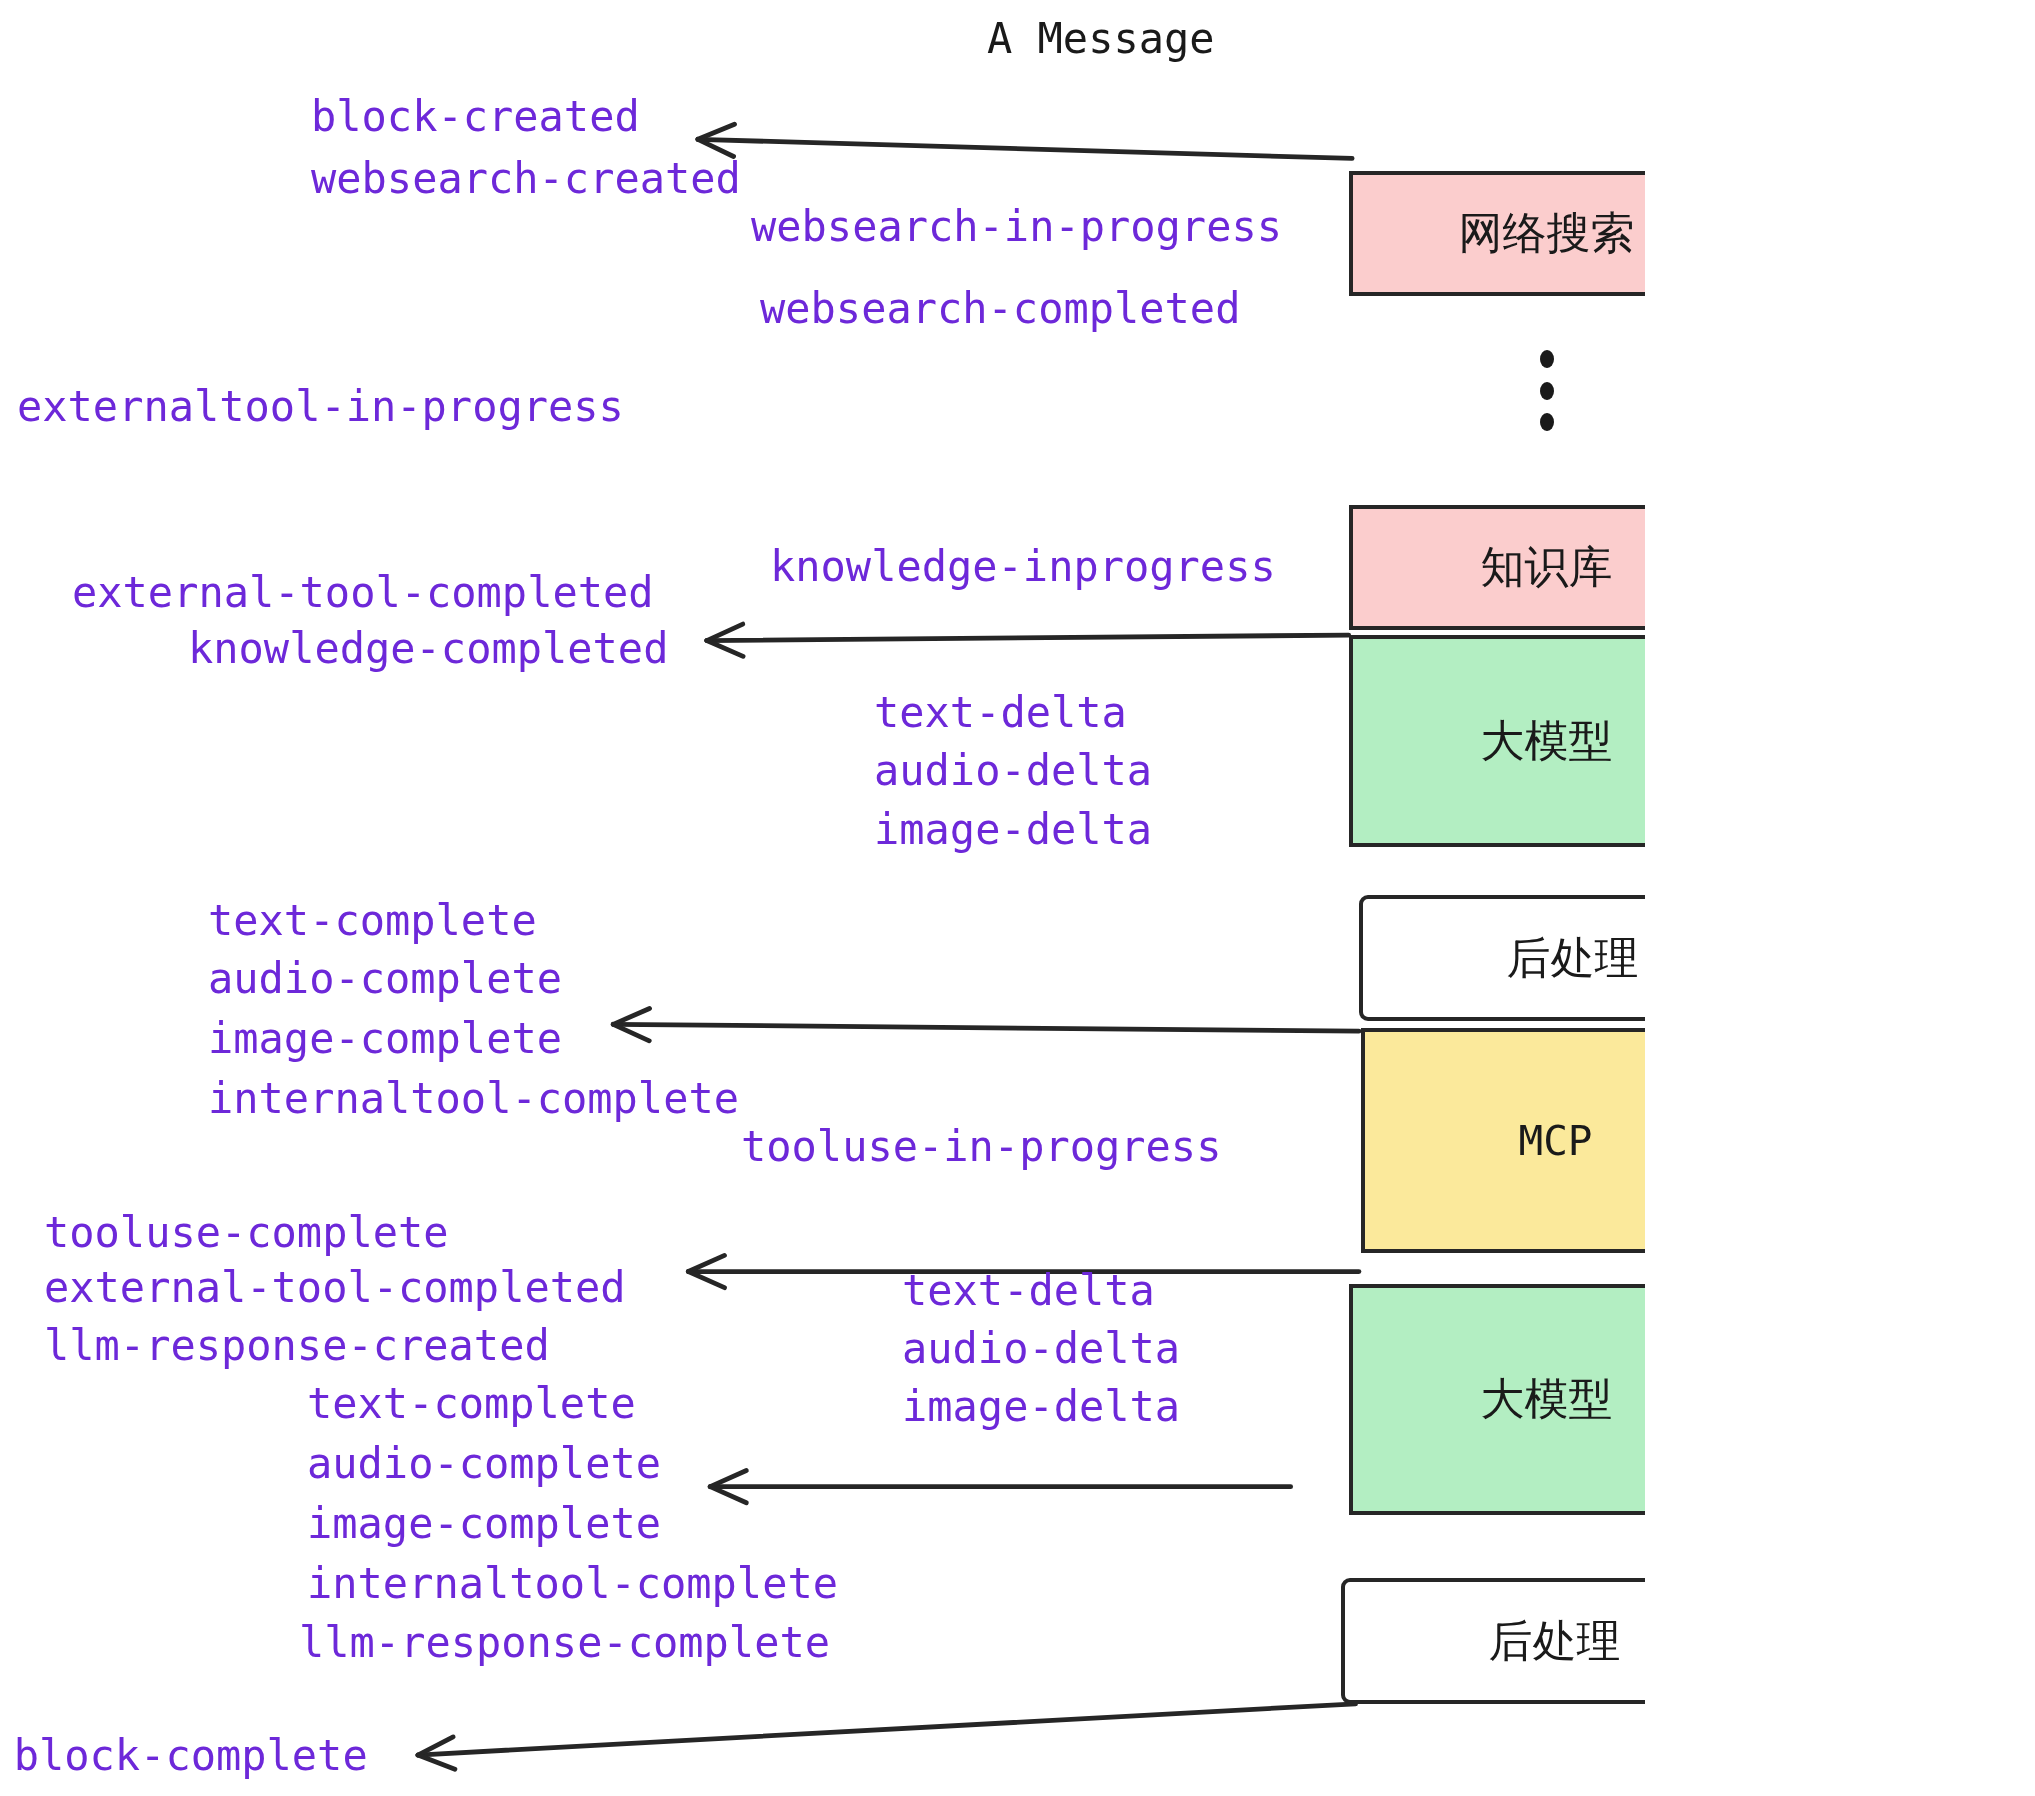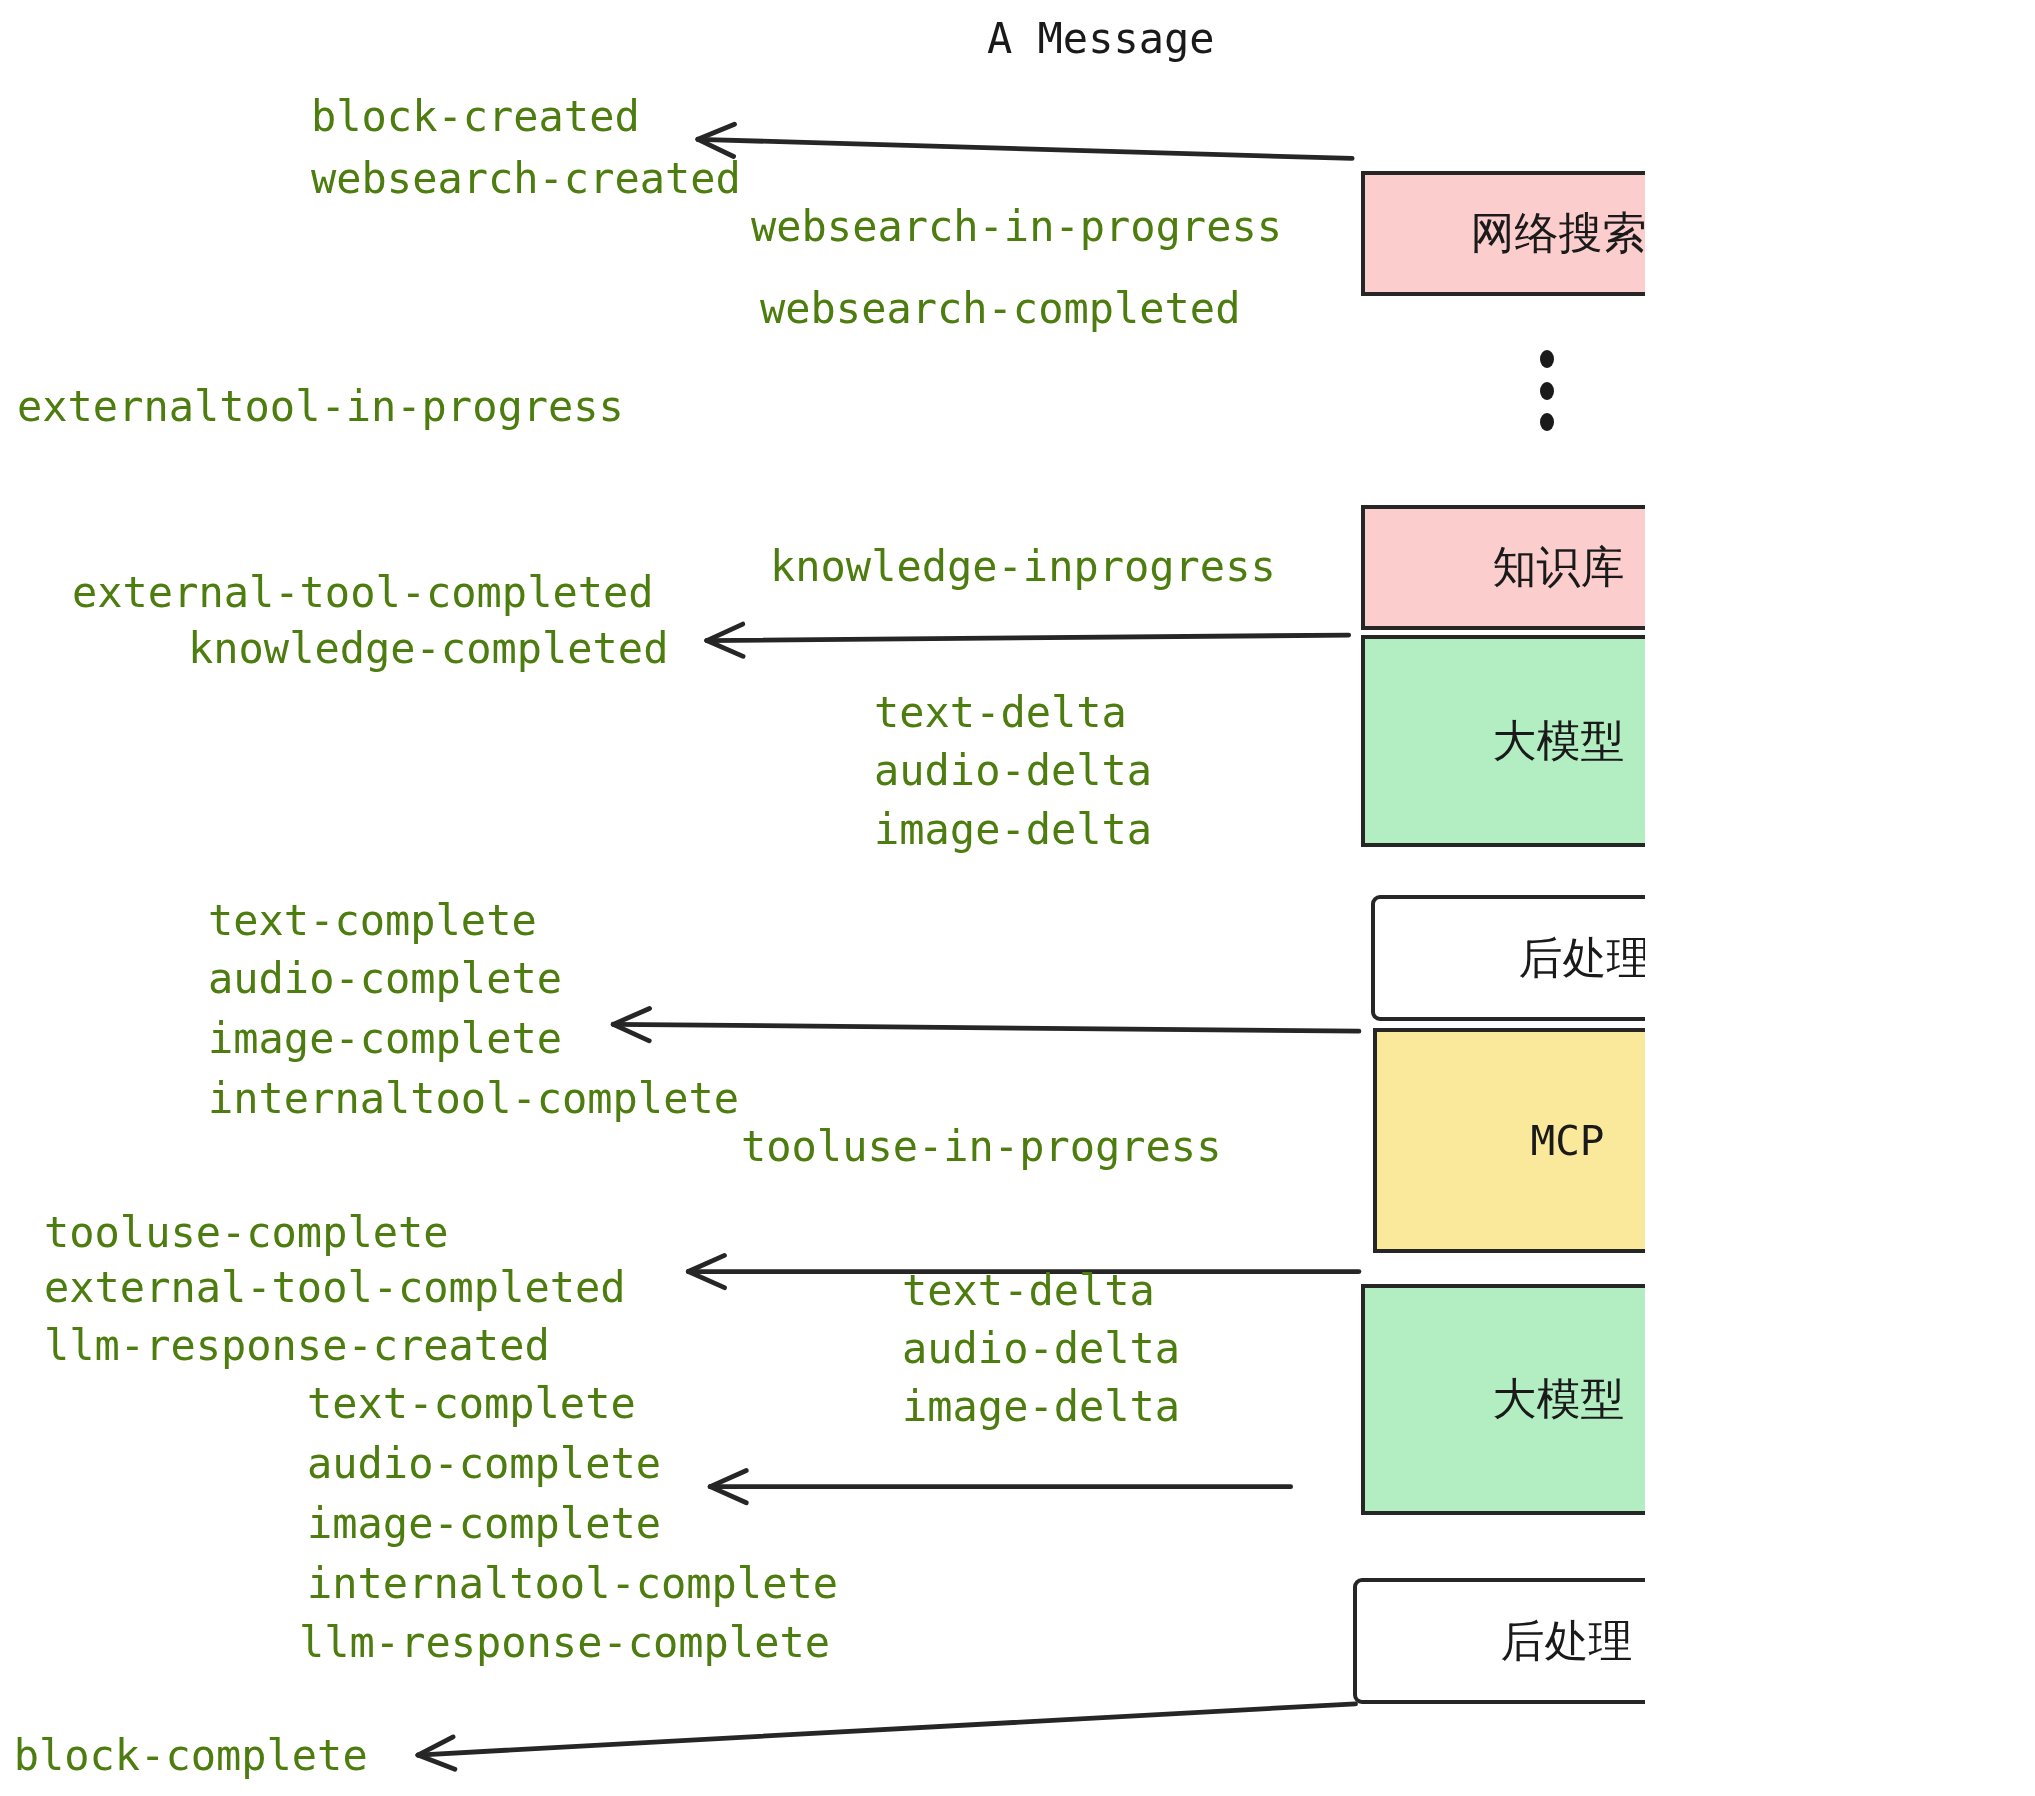--- a/index.html
+++ b/index.html
@@ -13,21 +13,21 @@
     height: 1796px;
     background: #ffffff;
     font-family: "DejaVu Sans Mono", "Liberation Mono", monospace;
     overflow: hidden;
   }
   .evt {
     position: absolute;
     font-family: "DejaVu Sans Mono", "Liberation Mono", monospace;
     font-size: 42px;
     line-height: 1;
-    color: #4d7c0f;
+    color: #6d28d9;
     white-space: nowrap;
     letter-spacing: 0px;
   }
   .title {
     position: absolute;
     font-family: "DejaVu Sans Mono", "Liberation Mono", monospace;
     font-size: 42px;
     color: #1a1a1a;
     white-space: nowrap;
   }
@@ -35,21 +35,20 @@
     position: absolute;
     box-sizing: border-box;
     border: 4.1px solid #262626;
     display: flex;
     align-items: center;
     justify-content: center;
     font-family: "DejaVu Sans", "Liberation Sans", sans-serif;
     font-size: 44px;
     color: #1a1a1a;
     white-space: nowrap;
-    margin-left: 12px;
   }
   .box.pink   { background: #fbcdcd; }
   .box.green  { background: #b3eec2; }
   .box.yellow { background: #fbe99b; }
   .box.white  { background: #ffffff; border-radius: 9px; }
   .box.mono {
     font-family: "DejaVu Sans Mono", "Liberation Mono", monospace;
     font-size: 41px;
   }
   .side-label {

